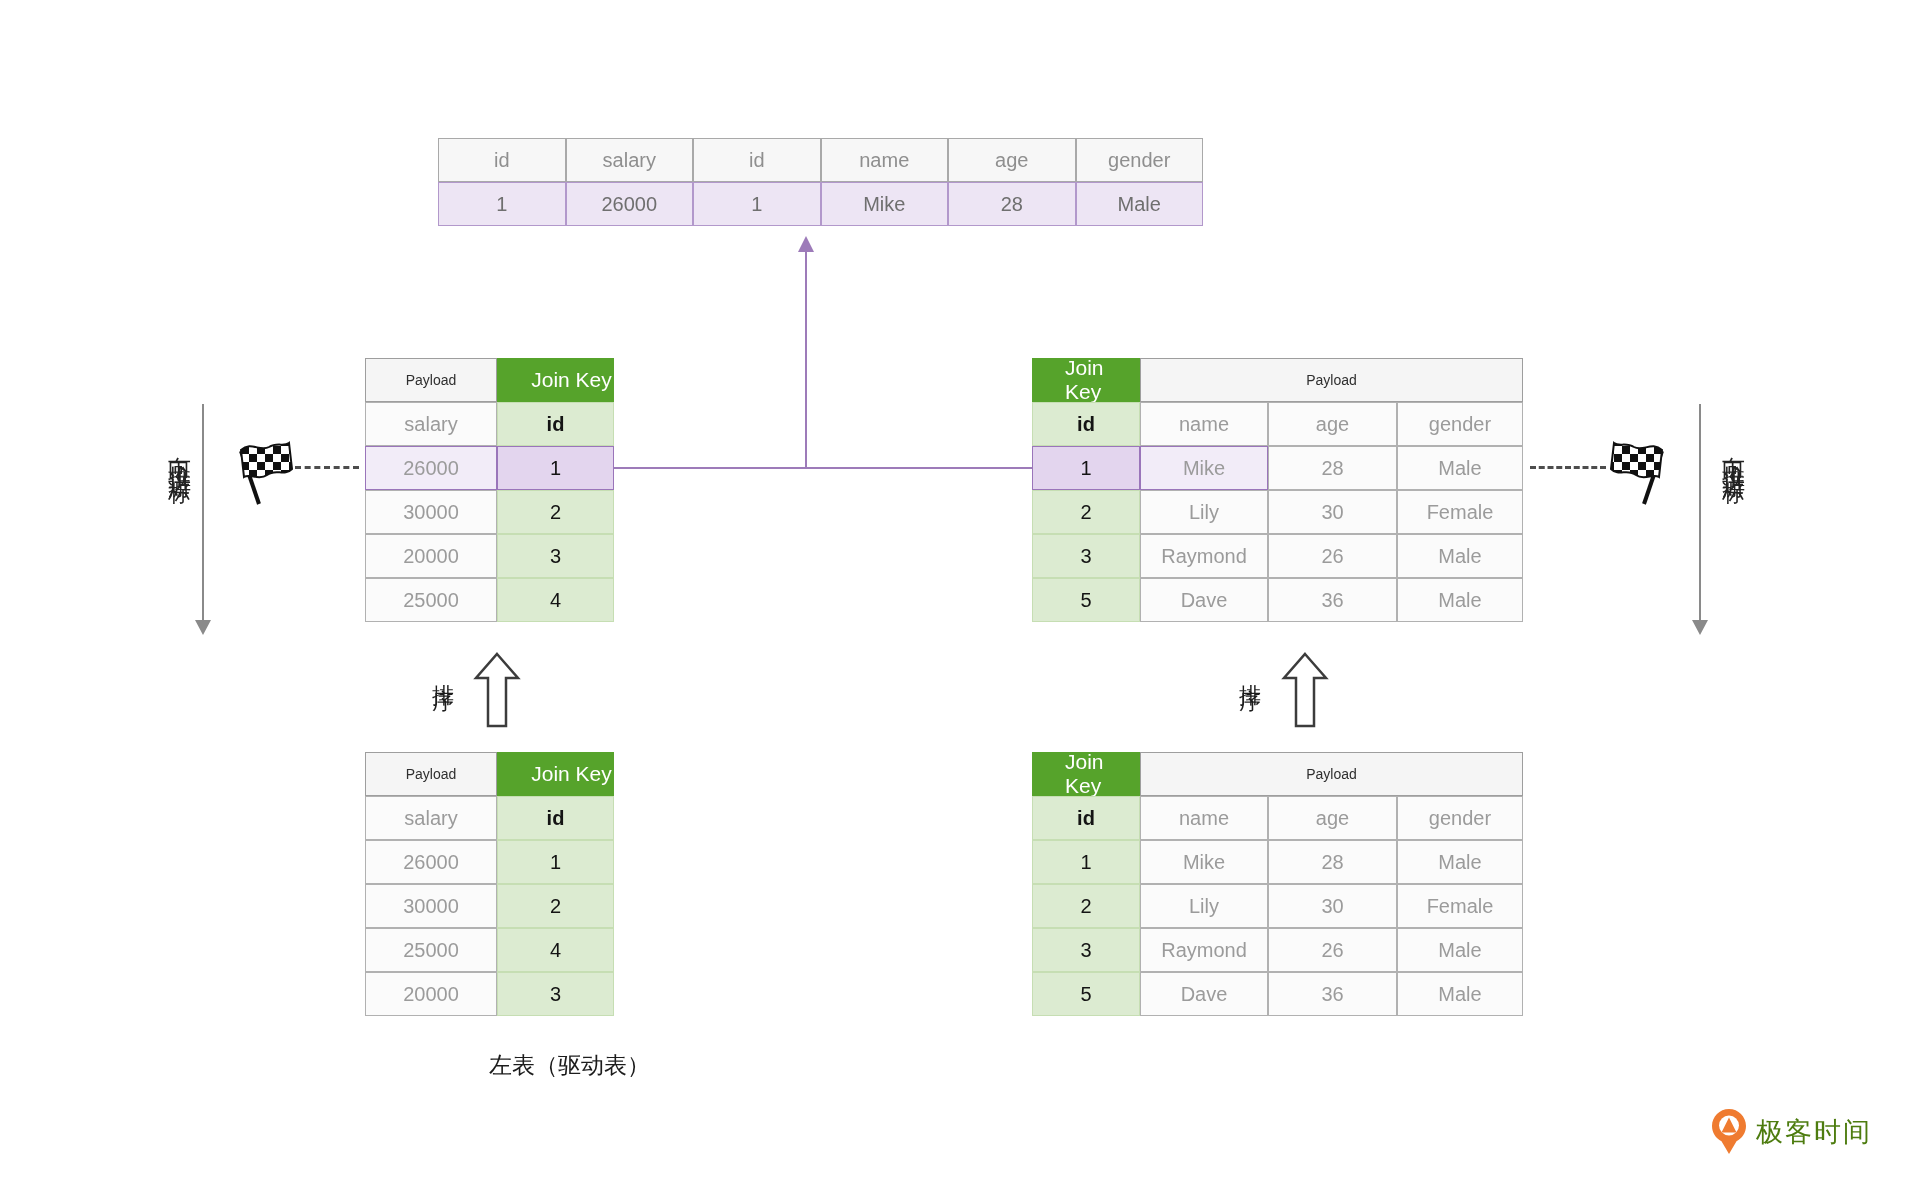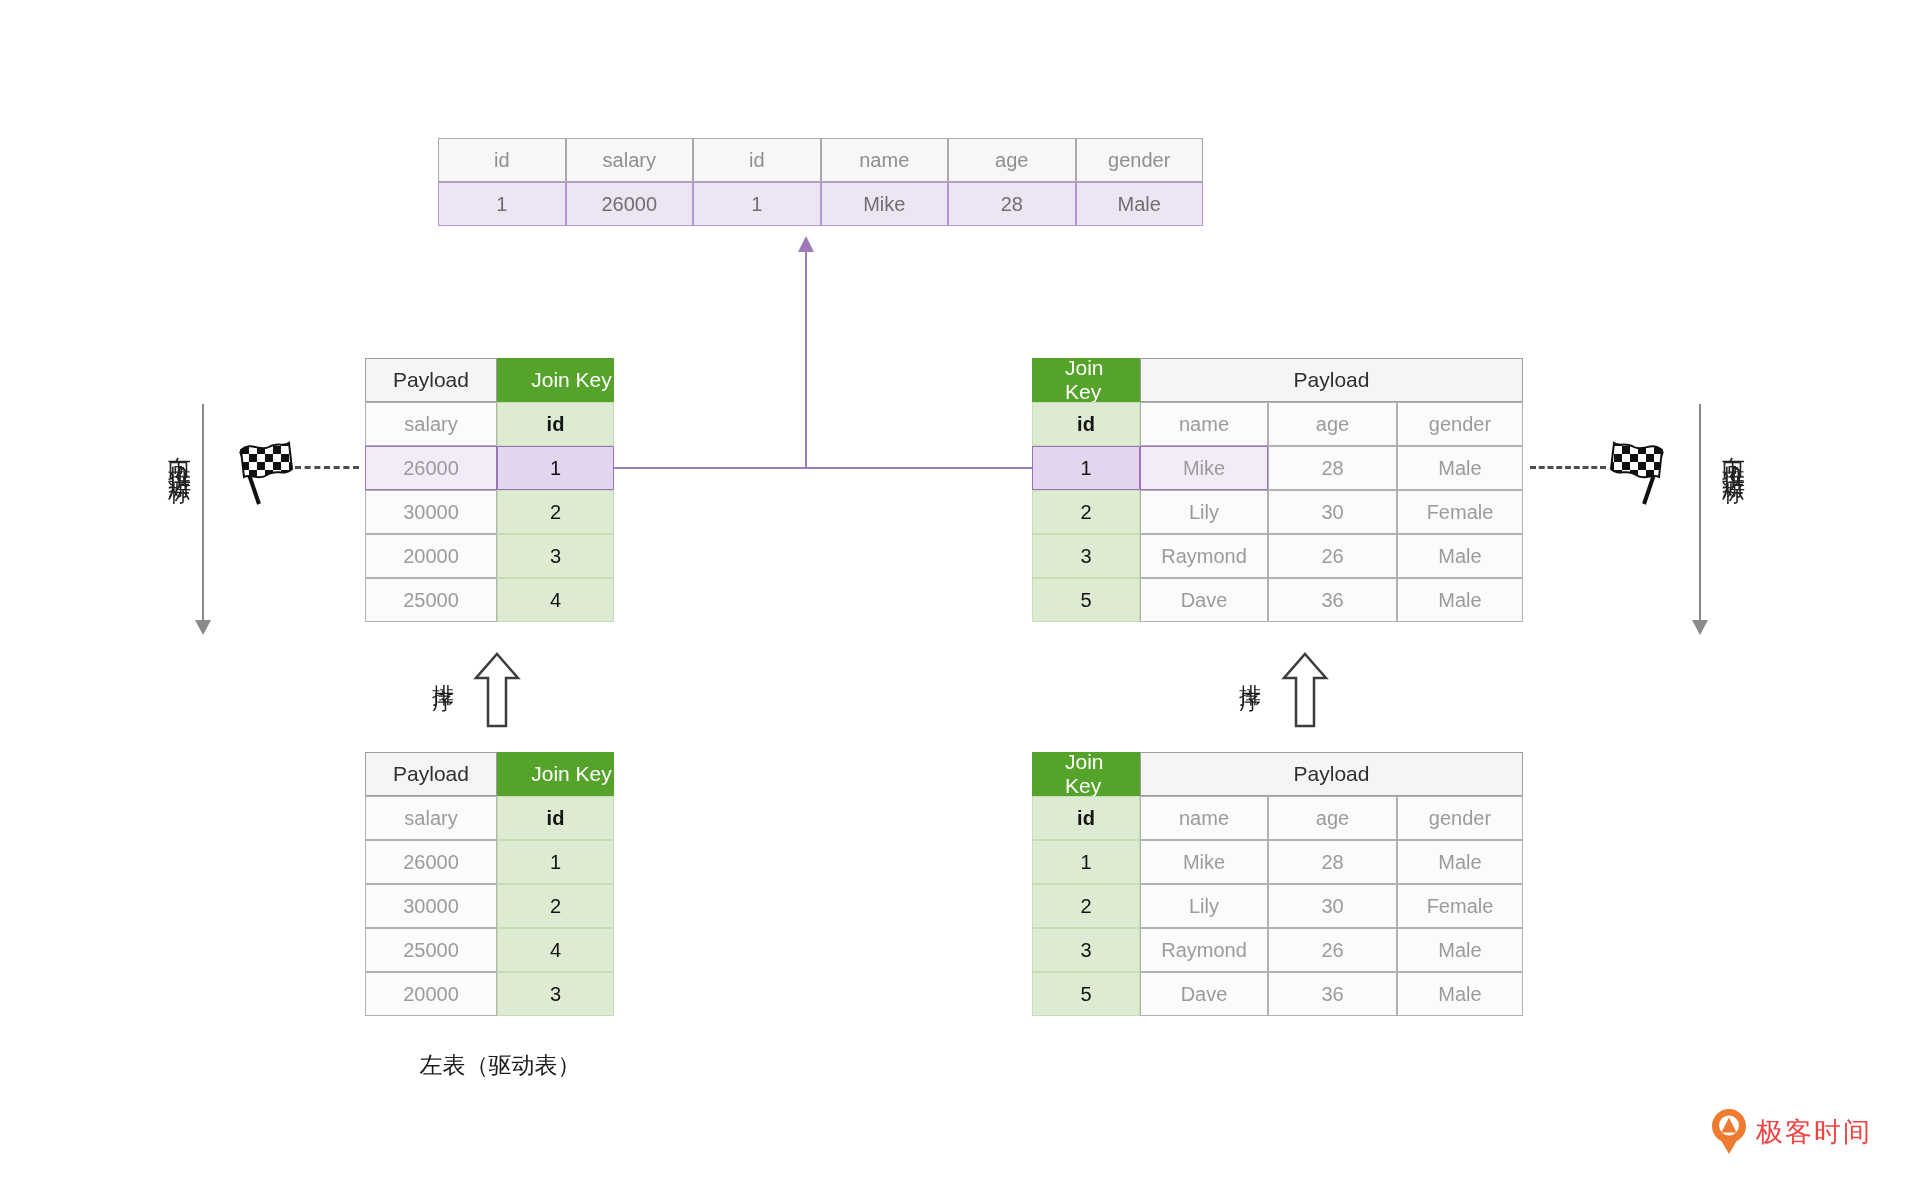--- a/index.html
+++ b/index.html
@@ -8,21 +8,21 @@
   .canvas { position:relative; width:1920px; height:1179px; background:#fff; overflow:hidden; }
 
   .tbl { position:absolute; display:grid; }
   .cell { display:flex; align-items:center; justify-content:center; height:44px; font-size:20px; }
 
   
   .t-h { background:#f7f7f7; border:1px solid #a9a9a9; color:#8f8f8f; }
   .t-d { background:#ede5f4; border:1px solid #b298cb; color:#6f6f6f; }
 
   
-  .h-gray  { background:#f5f5f5; border:1px solid #9e9e9e; color:#2f2f2f; font-size:21px; }
+  .h-gray  { background:#f5f5f5; border:1px solid #9e9e9e; color:#2f2f2f; font-size:14px; }
   .c-gray  { background:#fbfbfb; border:1px solid #b1b1b1; color:#9b9b9b; }
 
   
   .h-green { background:#56a32b; border:1px solid #56a32b; color:#ffffff; font-size:21px;padding-left:32px; }
   .c-green { background:#dcebd1; border:1px solid #c6deb3; color:#141414; }
   .fw-med  { font-weight:600; }
 
   
   .hl-light { background:#f2ecf8 !important; border-color:#9a75ba !important; }
   .hl-dark  { background:#e3d5ee !important; border-color:#9a75ba !important; }
@@ -40,24 +40,24 @@
            border-top:15px solid #8a8a8a; }
 
   .dashes { position:absolute; height:0; border-top:3px dashed #4d4d4d; }
 
   .pline-h { position:absolute; height:2px; background:#9d7bb9; }
   .pline-v { position:absolute; width:2px; background:#9d7bb9; }
   .p-head  { position:absolute; width:0; height:0;
            border-left:8px solid transparent; border-right:8px solid transparent;
            border-bottom:16px solid #9d7bb9; }
 
-  .caption { position:absolute; font-size:23px; color:#1c1c1c; text-align:center; width:300px; }
+  .caption { position:absolute; font-size:23px; color:#1c1c1c; text-align:right; width:300px; }
 
   .brand { position:absolute; display:flex; align-items:center; }
-  .brand-text { font-size:27px; color:#ef4444; letter-spacing:2px; margin-left:8px; }
+  .brand-text { font-size:27px; color:#4d7c0f; letter-spacing:2px; margin-left:8px; }
 
   .flag-r { transform:scaleX(-1); }
 </style>
 </head>
 <body>
 
 <svg width="0" height="0" style="position:absolute" aria-hidden="true">
   <defs>
     <clipPath id="flagClip">
       <path d="M8,12 C18,3 27,14 36,9 C44,4 51,9 56,5 L59,31 C51,39 43,30 34,37 C26,43 17,35 11,39 Z"></path>

